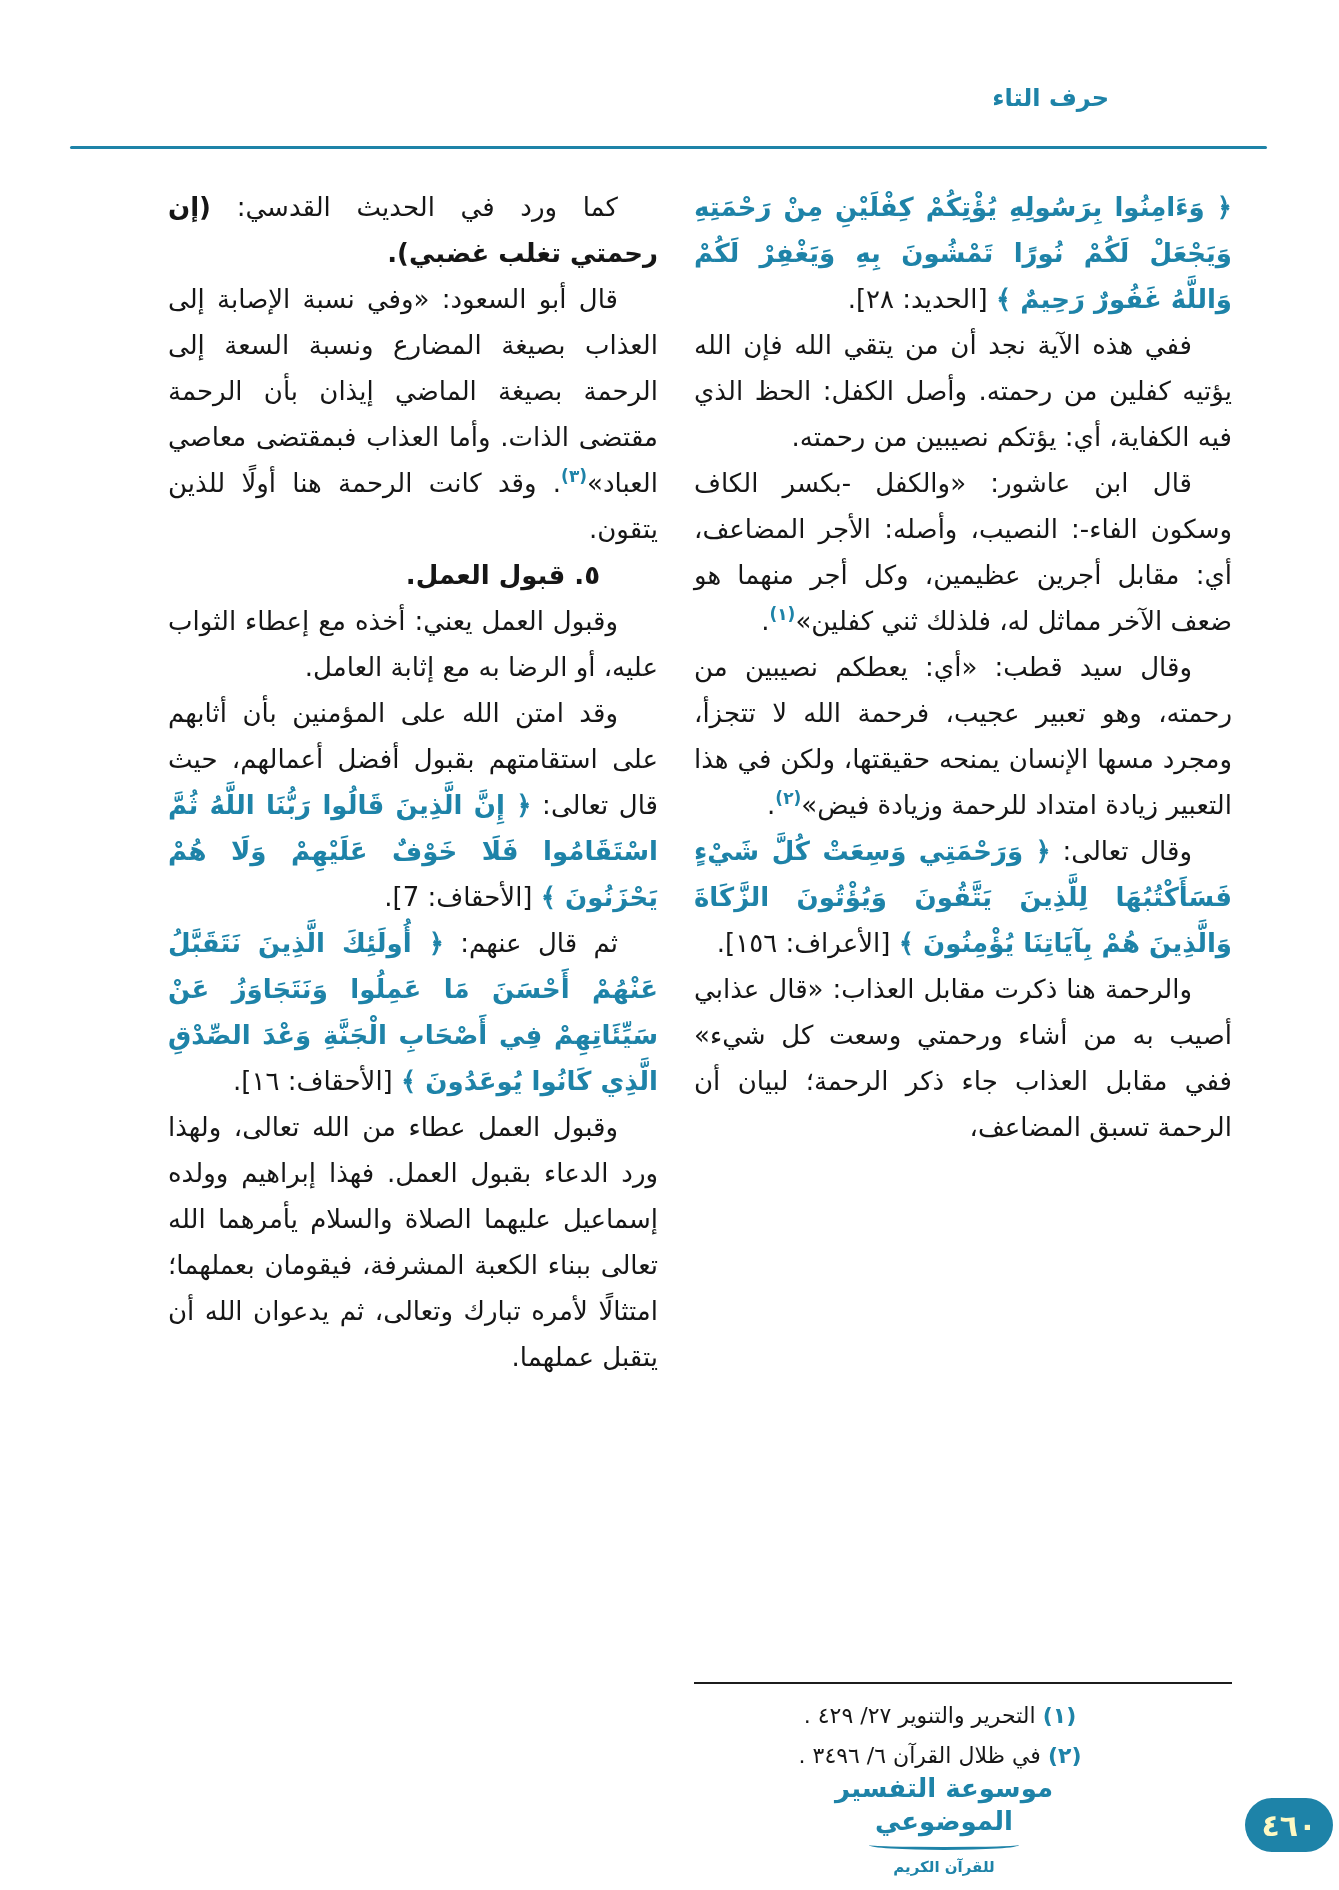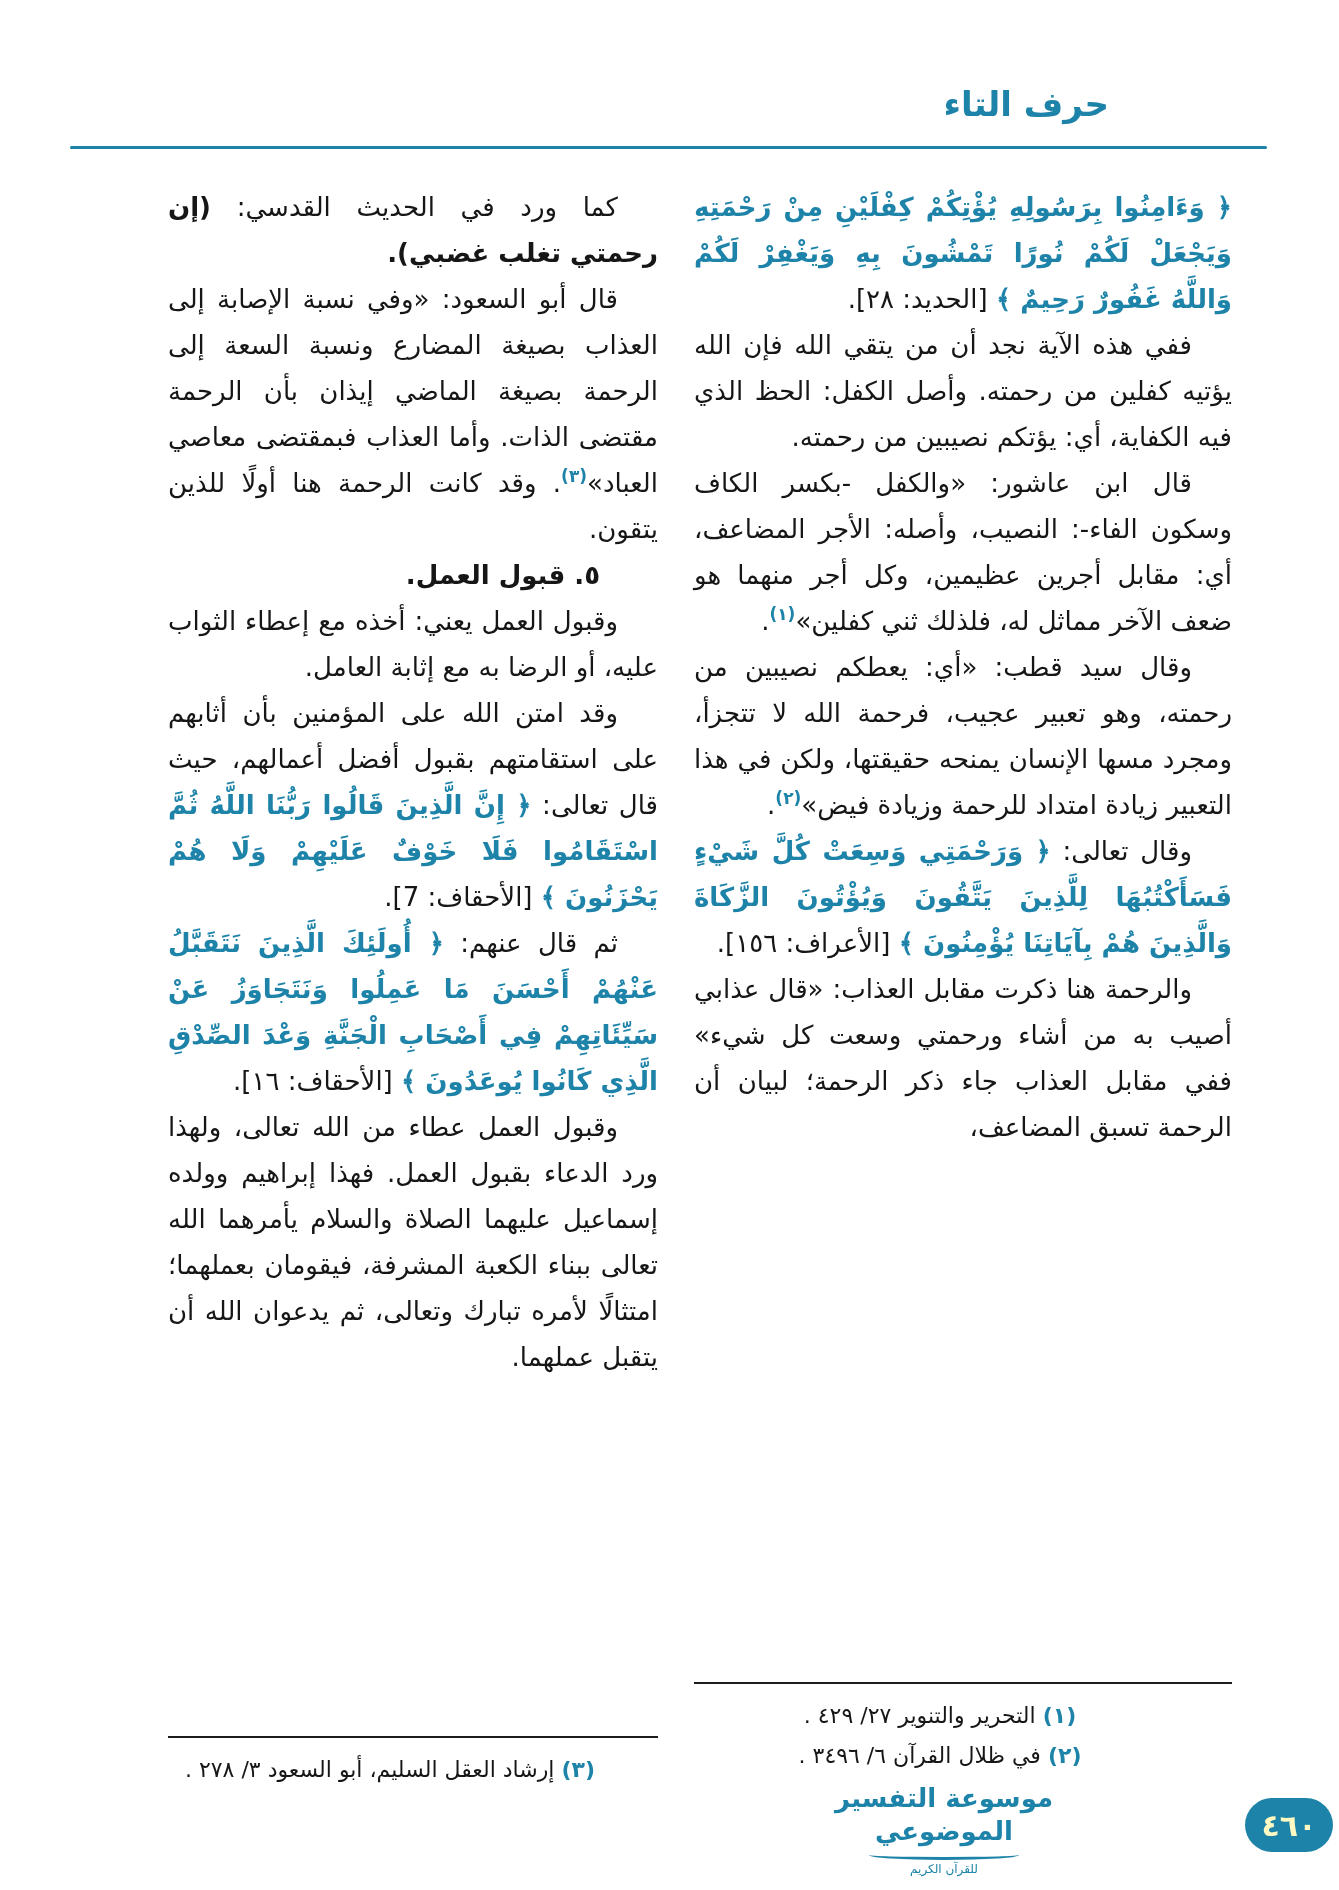--- a/index.html
+++ b/index.html
@@ -11,21 +11,21 @@
     overflow:hidden;
   }
   .page {
     position:relative; width:1339px; height:1890px;
     background:#ffffff; direction:rtl; overflow:hidden;
   }
 
   
   .chapter-title {
     position:absolute; top:84px; right:230px;
-    font-size:34px; font-weight:bold; color:var(--accent);
+    font-size:24px; font-weight:bold; color:var(--accent);
     letter-spacing:1px;
   }
   .header-rule {
     position:absolute; top:146px; right:72px; left:70px;
     height:3px; background:var(--accent); border-radius:2px;
   }
 
   
   .columns {
     position:absolute; top:184px; right:107px;
@@ -60,21 +60,21 @@
     text-align:center; padding-right:46px;
   }
   .fn-marker { color:var(--accent); font-weight:bold; }
 
   
   .logo {
     position:absolute; bottom:14px; right:255px; width:280px;
     text-align:center; color:var(--accent);
   }
   .logo-l1 { font-size:26px; font-weight:bold; line-height:1.25; }
-  .logo-l2 { font-size:12px; font-weight:normal; margin-top:2px; }
+  .logo-l2 { font-size:15px; font-weight:bold; margin-top:8px; }
   .logo-swash {
     width:150px; height:10px; margin:3px auto 0;
     border-bottom:3px solid var(--accent);
     border-radius:0 0 60% 60%;
   }
   .page-pill {
     position:absolute; bottom:38px; right:6px;
     width:88px; height:54px; background:var(--accent);
     border-radius:27px; color:#fef9c3;
     display:flex; align-items:center; justify-content:center;
@@ -113,26 +113,20 @@
     <section class="col col-b">
       <div class="col-body" id="left-blocks">
           <p class="para"><span class="seg-body">كما ورد في الحديث القدسي: </span><span class="seg-bold">(إن رحمتي تغلب غضبي).</span></p>
           <p class="para"><span class="seg-body">قال أبو السعود: «وفي نسبة الإصابة إلى العذاب بصيغة المضارع ونسبة السعة إلى الرحمة بصيغة الماضي إيذان بأن الرحمة مقتضى الذات. وأما العذاب فبمقتضى معاصي العباد»</span><sup class="seg-sup">(٣)</sup><span class="seg-body">. وقد كانت الرحمة هنا أولًا للذين يتقون.</span></p>
           <p class="para heading"><span class="seg-body">٥. قبول العمل.</span></p>
           <p class="para"><span class="seg-body">وقبول العمل يعني: أخذه مع إعطاء الثواب عليه، أو الرضا به مع إثابة العامل.</span></p>
           <p class="para"><span class="seg-body">وقد امتن الله على المؤمنين بأن أثابهم على استقامتهم بقبول أفضل أعمالهم، حيث قال تعالى: </span><span class="seg-quran">﴿ إِنَّ الَّذِينَ قَالُوا رَبُّنَا اللَّهُ ثُمَّ اسْتَقَامُوا فَلَا خَوْفٌ عَلَيْهِمْ وَلَا هُمْ يَحْزَنُونَ ﴾</span><span class="seg-body"> [الأحقاف: 7].</span></p>
           <p class="para"><span class="seg-body">ثم قال عنهم: </span><span class="seg-quran">﴿ أُولَئِكَ الَّذِينَ نَتَقَبَّلُ عَنْهُمْ أَحْسَنَ مَا عَمِلُوا وَنَتَجَاوَزُ عَنْ سَيِّئَاتِهِمْ فِي أَصْحَابِ الْجَنَّةِ وَعْدَ الصِّدْقِ الَّذِي كَانُوا يُوعَدُونَ ﴾</span><span class="seg-body"> [الأحقاف: ١٦].</span></p>
           <p class="para"><span class="seg-body">وقبول العمل عطاء من الله تعالى، ولهذا ورد الدعاء بقبول العمل. فهذا إبراهيم وولده إسماعيل عليهما الصلاة والسلام يأمرهما الله تعالى ببناء الكعبة المشرفة، فيقومان بعملهما؛ امتثالًا لأمره تبارك وتعالى، ثم يدعوان الله أن يتقبل عملهما.</span></p>
         </div>
-      <div class="footnotes">
-        <div class="fn-rule"></div>
-        <div id="left-fns">
-            <p class="footnote"><span class="fn-marker">(٣)</span><span class="fn-text"> إرشاد العقل السليم، أبو السعود ٣/ ٢٧٨ .</span></p>
-          </div>
-      </div>
     </section>
 
   </div>
 
   <div class="logo">
     <div class="logo-l1">موسوعة التفسير الموضوعي</div>
     <div class="logo-swash"></div>
     <div class="logo-l2">للقرآن الكريم</div>
   </div>
 

